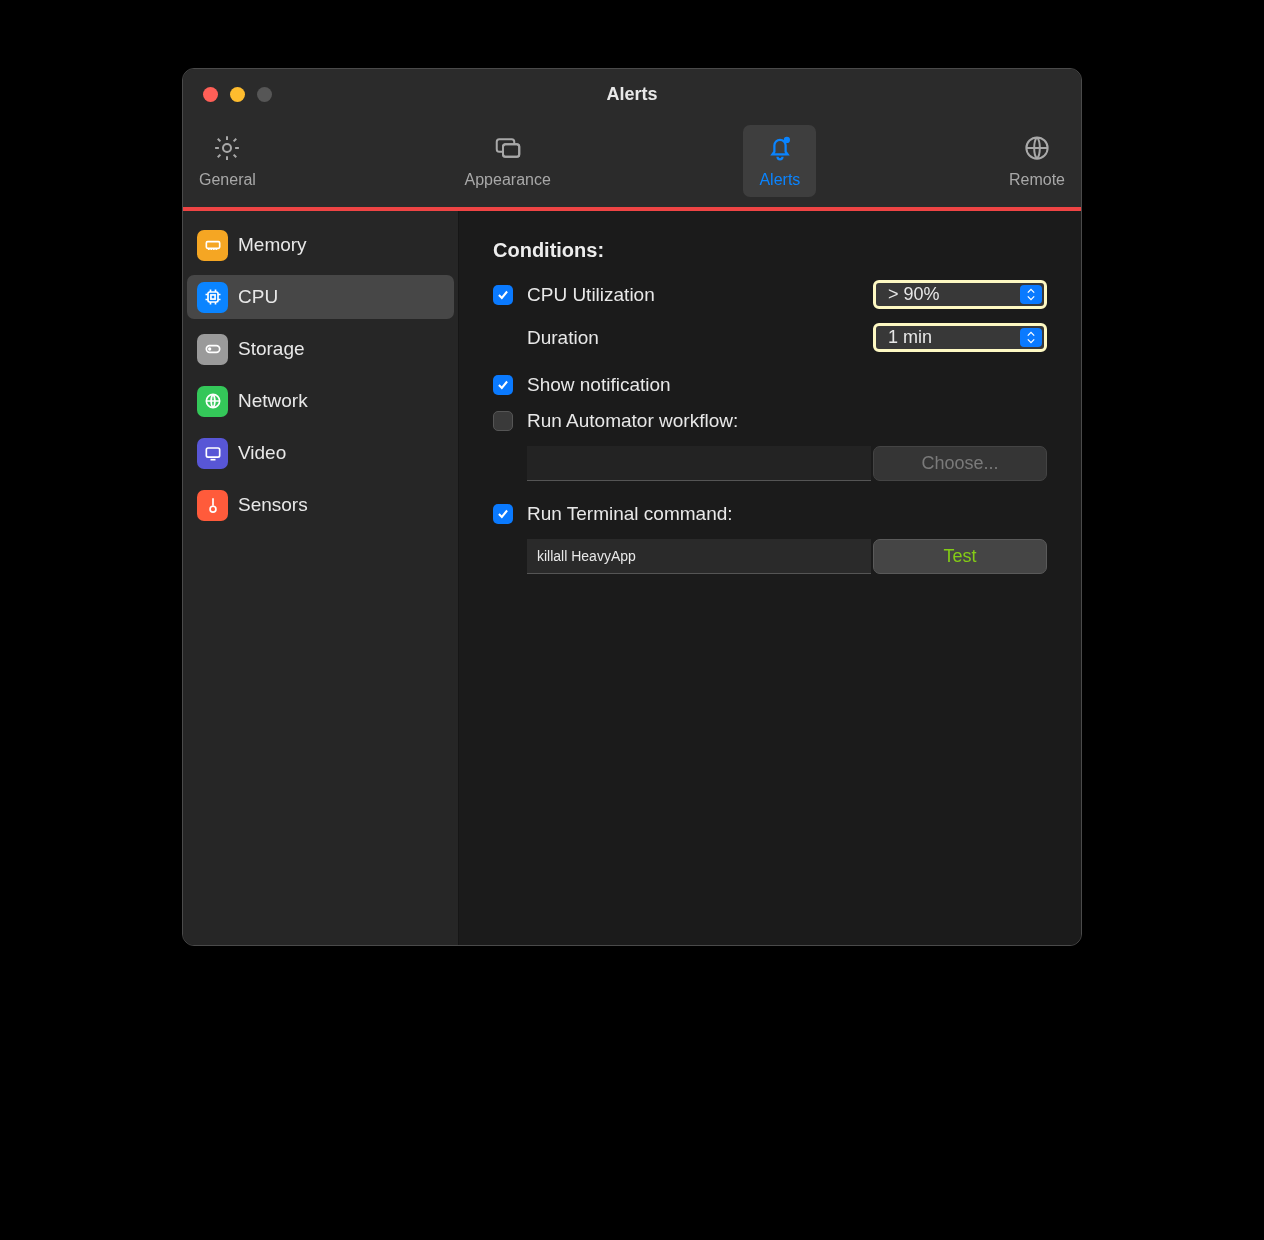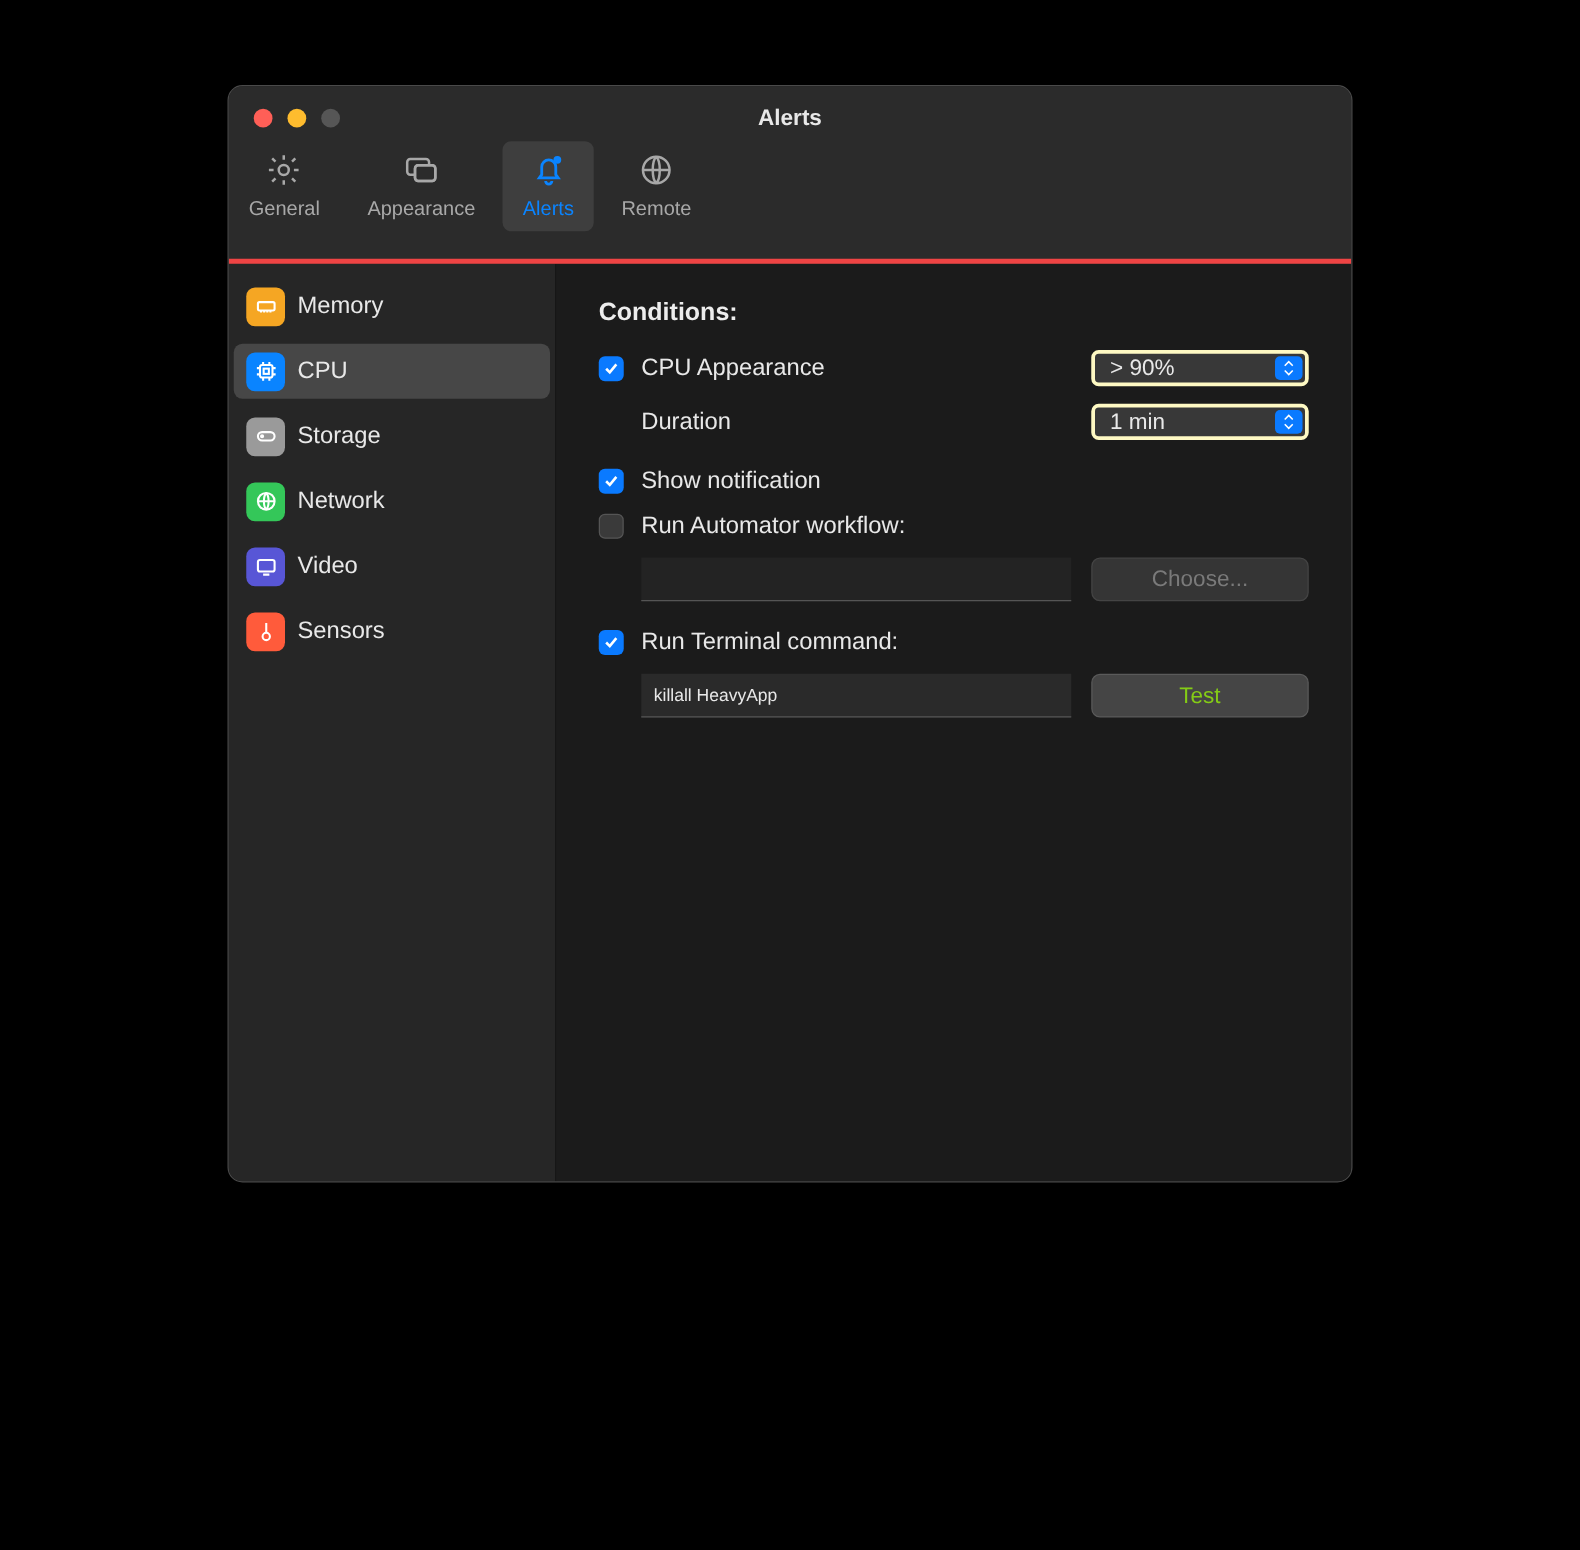--- a/index.html
+++ b/index.html
@@ -46,24 +46,24 @@
     position: absolute;
     top: 15px;
     left: 0; right: 0;
     text-align: center;
     color: #e8e8e8;
     font-size: 18px;
     font-weight: 600;
   }
   .toolbar {
     position: absolute;
-    bottom: 22px;
+    bottom: 10px;
     left: 0; right: 0;
     display: flex;
-    justify-content: flex-start;
+    justify-content: space-between;
     gap: 6px;
   }
   .tool {
     display: flex;
     flex-direction: column;
     align-items: center;
     gap: 6px;
     padding: 6px 16px 8px 16px;
     border-radius: 7px;
     color: #a8a8a8;
@@ -209,21 +209,21 @@
   }
   .btn.disabled {
     background: #353535;
     color: #7a7a7a;
     border-color: #444;
     cursor: default;
   }
   .action-row {
     display: flex;
     align-items: center;
-    gap: 16px;
+    gap: 2px;
     margin-left: 34px;
     margin-bottom: 22px;
   }
   .gap-top { margin-top: 36px; }
   .gap-bottom { margin-bottom: 22px; }
 </style>
 </head>
 <body>
 
 <div class="window">
@@ -350,21 +350,21 @@
       <div class="section-title">Conditions:</div>
 
       <div class="row">
         <div class="cb-wrap">
           <div class="checkbox checked">
             <svg viewBox="0 0 24 24" fill="none" stroke="#fff" stroke-width="3.5">
                 <path d="M5 12l5 5 9-11"></path>
               </svg>
           </div>
         </div>
-        <span class="label">CPU Appearance</span>
+        <span class="label">CPU Utilization</span>
         <span class="spacer"></span>
         <div class="select">
           <span>&gt; 90%</span>
           <span class="arrows">
             <svg viewBox="0 0 10 6">
                 <path d="M1 5l4-4 4 4" stroke="#fff" stroke-width="1.6" fill="none"></path>
               </svg>
             <svg viewBox="0 0 10 6">
                 <path d="M1 1l4 4 4-4" stroke="#fff" stroke-width="1.6" fill="none"></path>
               </svg>

